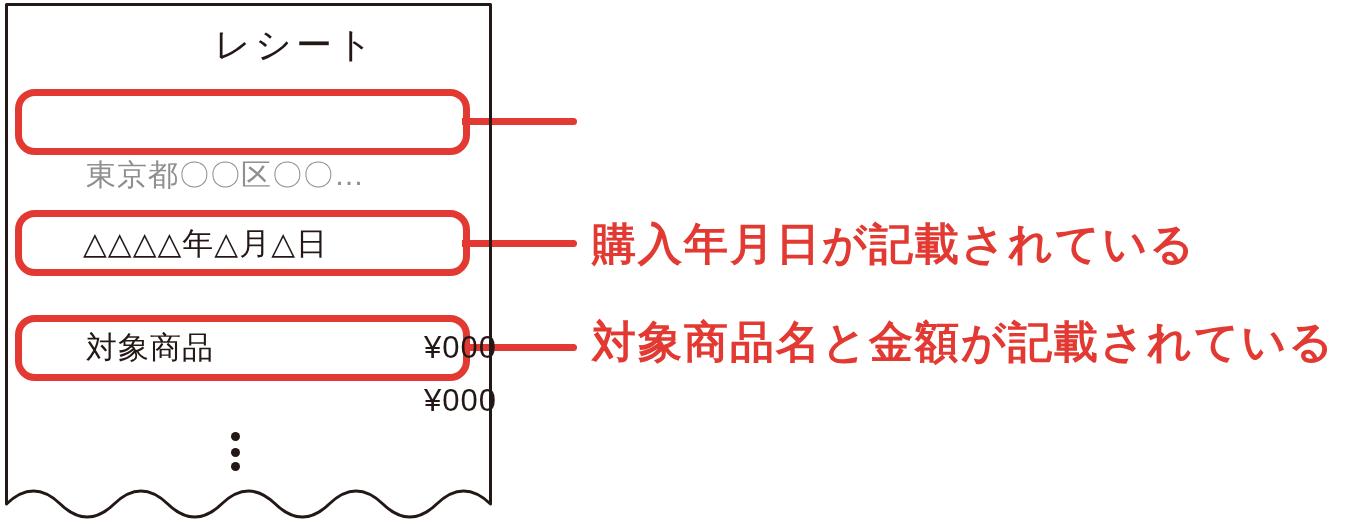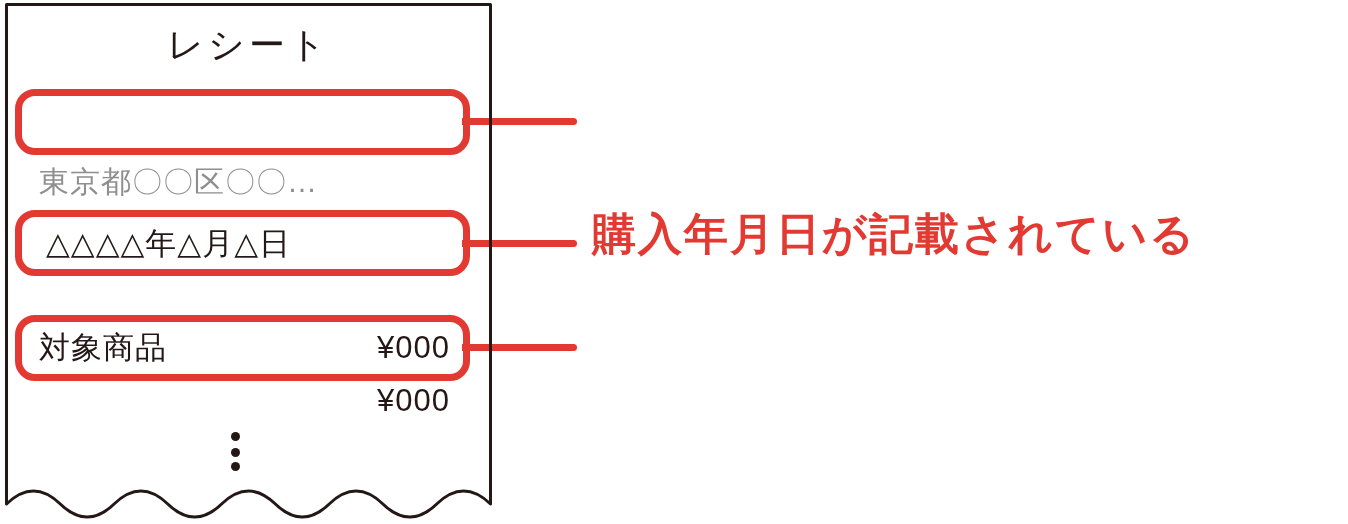--- a/index.html
+++ b/index.html
@@ -13,25 +13,25 @@
     position:absolute; left:15px; width:455px; height:66px;
     border:7px solid var(--red,#e23a32); border-radius:20px;
     background:transparent;
   }
   .connector {
     position:absolute; left:462px; width:115px; height:7px;
     background:var(--red,#e23a32); border-radius:0 4px 4px 0;
   }
 
   
-  .rtext { position:absolute; white-space:nowrap; color:var(--ink,#231815); font-size:31px; letter-spacing:1px; line-height:32px; }
+  .rtext { position:absolute; white-space:nowrap; color:var(--ink,#231815); font-size:31px; letter-spacing:1px; line-height:32px;margin-left:47px; }
   .title { left:5px; top:25px; width:487px; text-align:center; font-size:36px; letter-spacing:4px; line-height:40px; }
   .store { left:39px; top:106px; }
-  .addr  { left:39px; top:166px; font-size:30px; color:var(--gray,#8f8f8f); }
-  .date  { left:46px; top:227px; line-height:33px; }
+  .addr  { left:39px; top:159px; font-size:30px; color:var(--gray,#8f8f8f); }
+  .date  { left:36px; top:227px; line-height:33px; }
   .item-row { left:39px; top:331px; width:411px; display:flex; justify-content:space-between; line-height:34px; }
   .price2 { left:39px; top:384px; width:411px; text-align:right; line-height:34px; }
 
   .dot { position:absolute; left:231px; width:9px; height:9px; border-radius:50%; background:var(--ink,#231815); }
 
   svg.outline { position:absolute; left:0; top:0; pointer-events:none; }
 
   
   .ann {
     position:absolute; left:592px; white-space:nowrap;
@@ -71,15 +71,16 @@
              Q 409.8 530 382.9 504
              Q 356.1 478 329.2 504
              Q 302.3 530 275.4 504
              Q 248.5 478 221.6 504
              Q 194.7 530 167.8 504
              Q 140.9 478 114.1 504
              Q 87.2 530 60.3 504
              Q 33.4 478 6.5 504 Z" fill="none" stroke-width="3" stroke-linejoin="round" style="stroke:var(--ink,#231815)"></path>
   </svg>
 
-  <div class="ann" style="top:210px">購入年月日が記載されている</div>
+  <div class="ann" style="top:220px">購入年月日が記載されている</div>
+  <div class="ann" style="top:318px">対象商品名と金額が記載されている</div>
 
 </div>
 
 </body></html>

